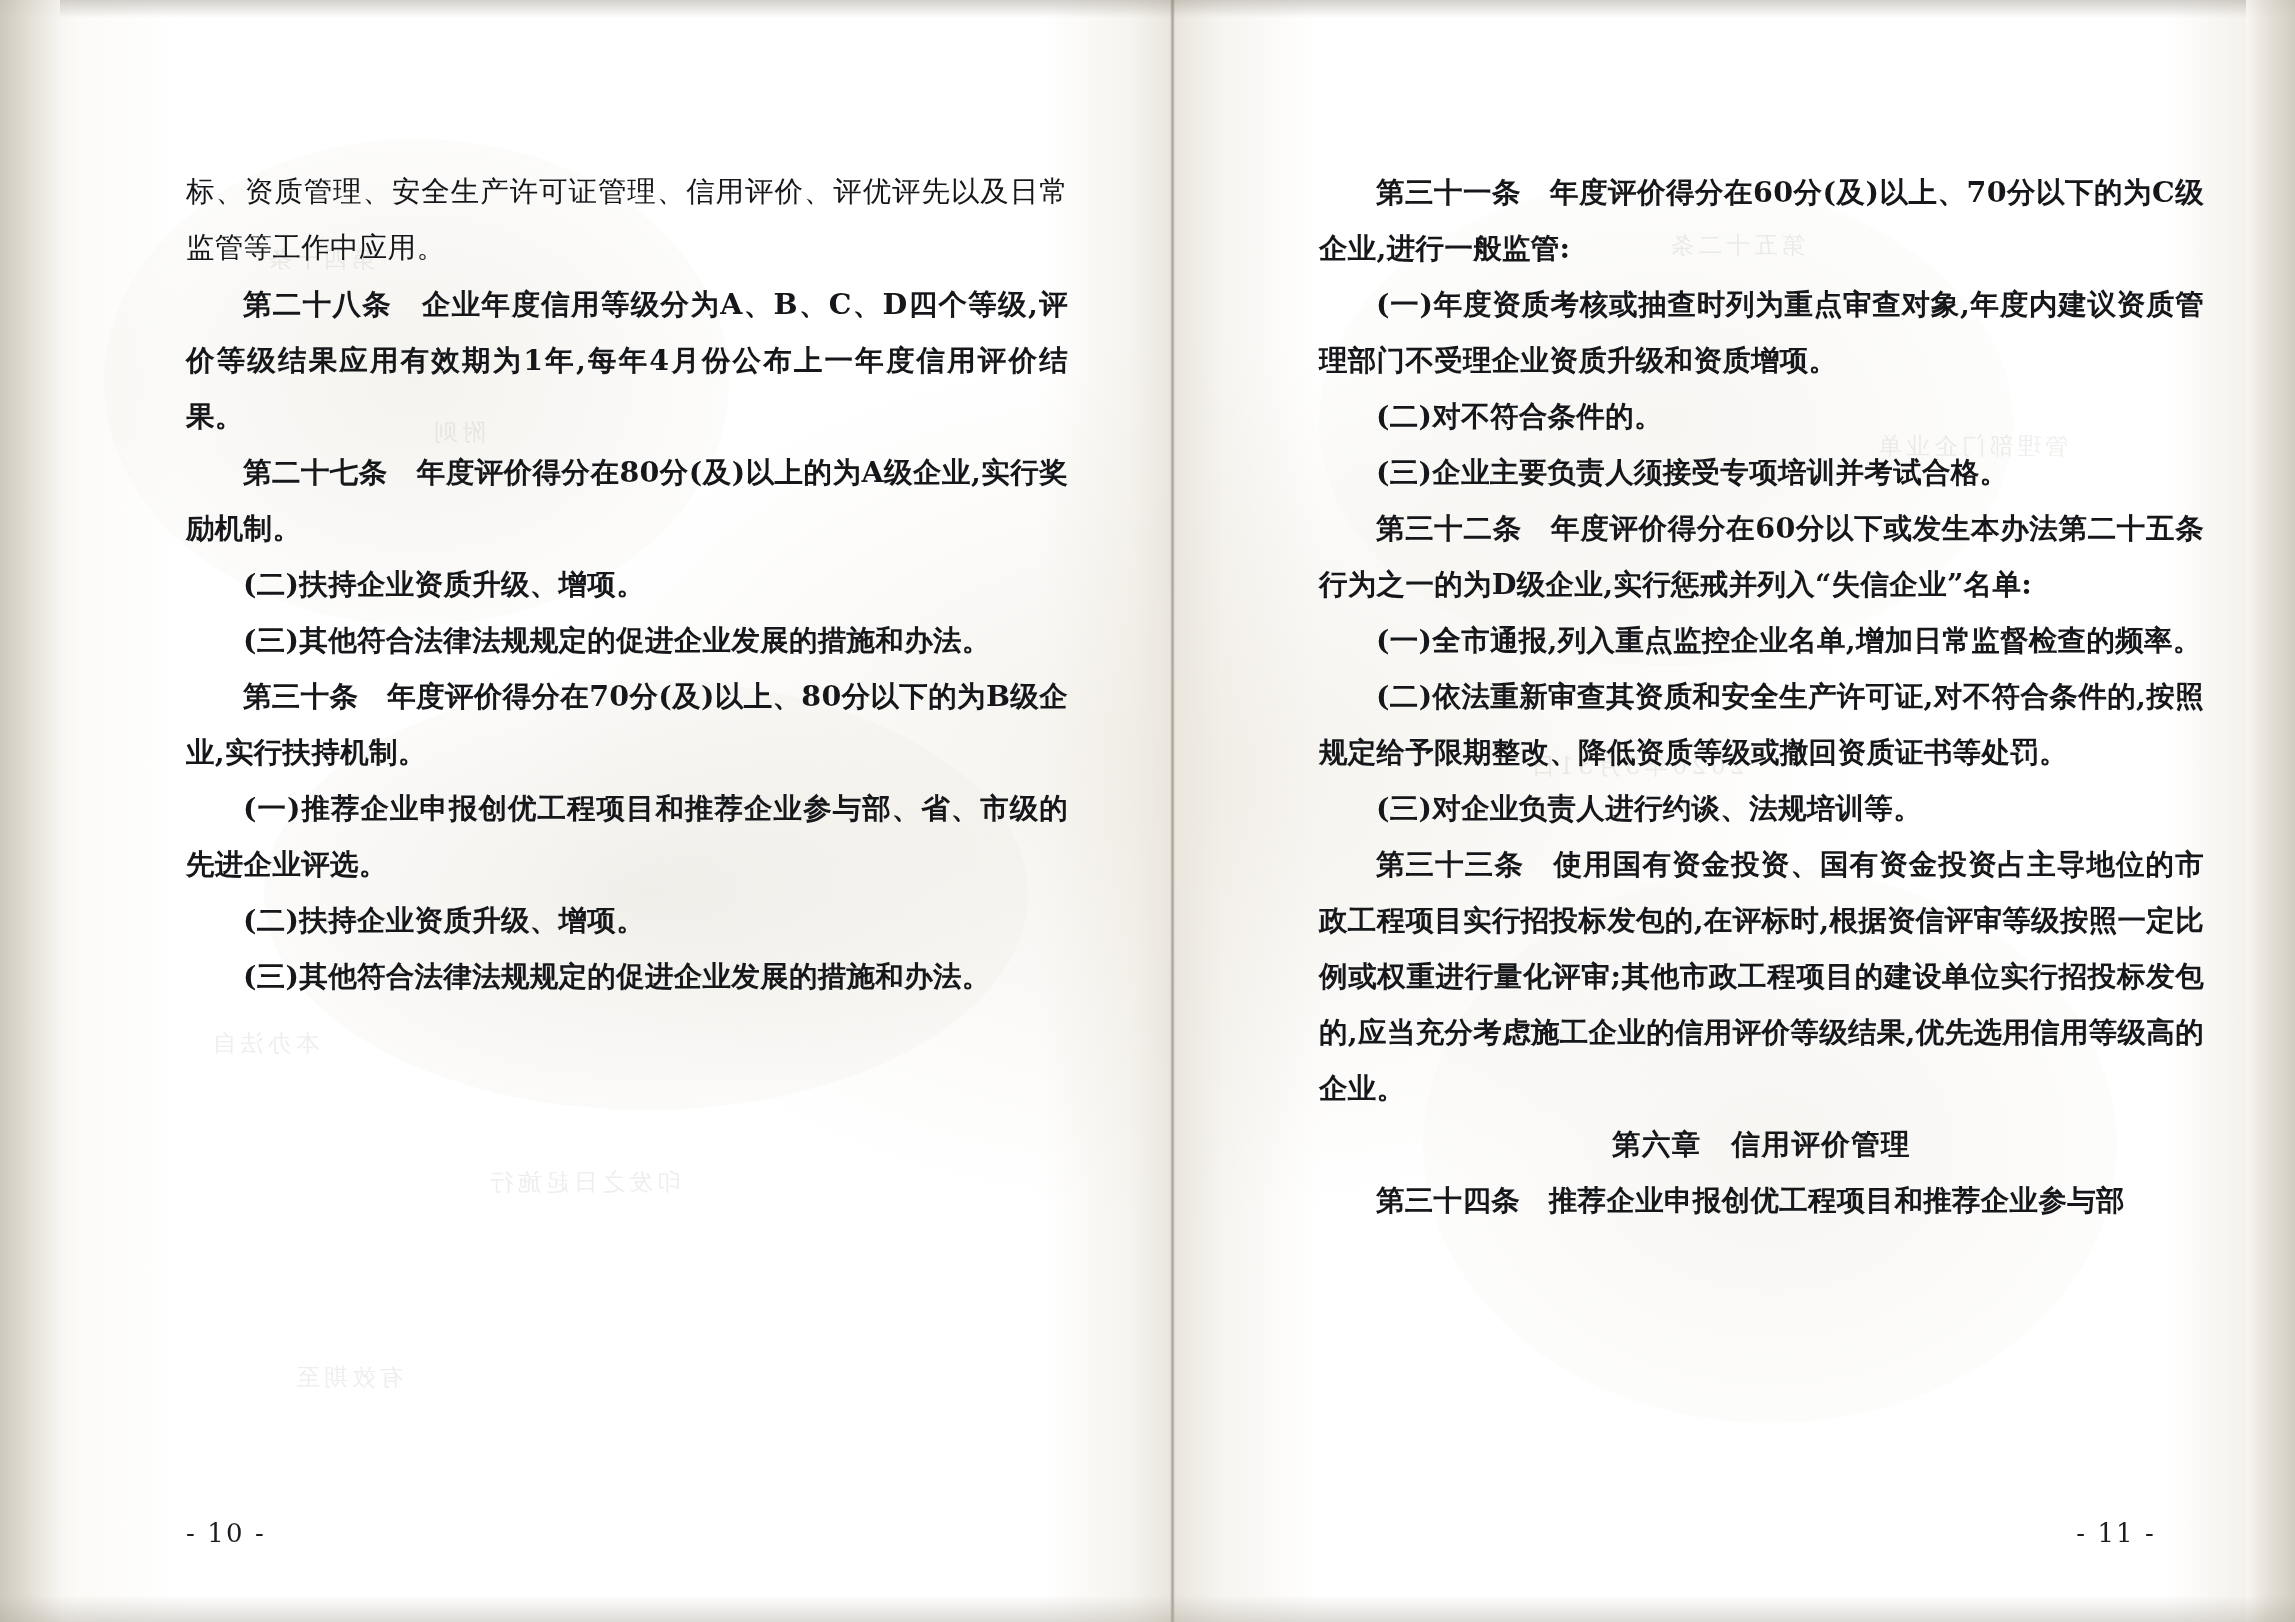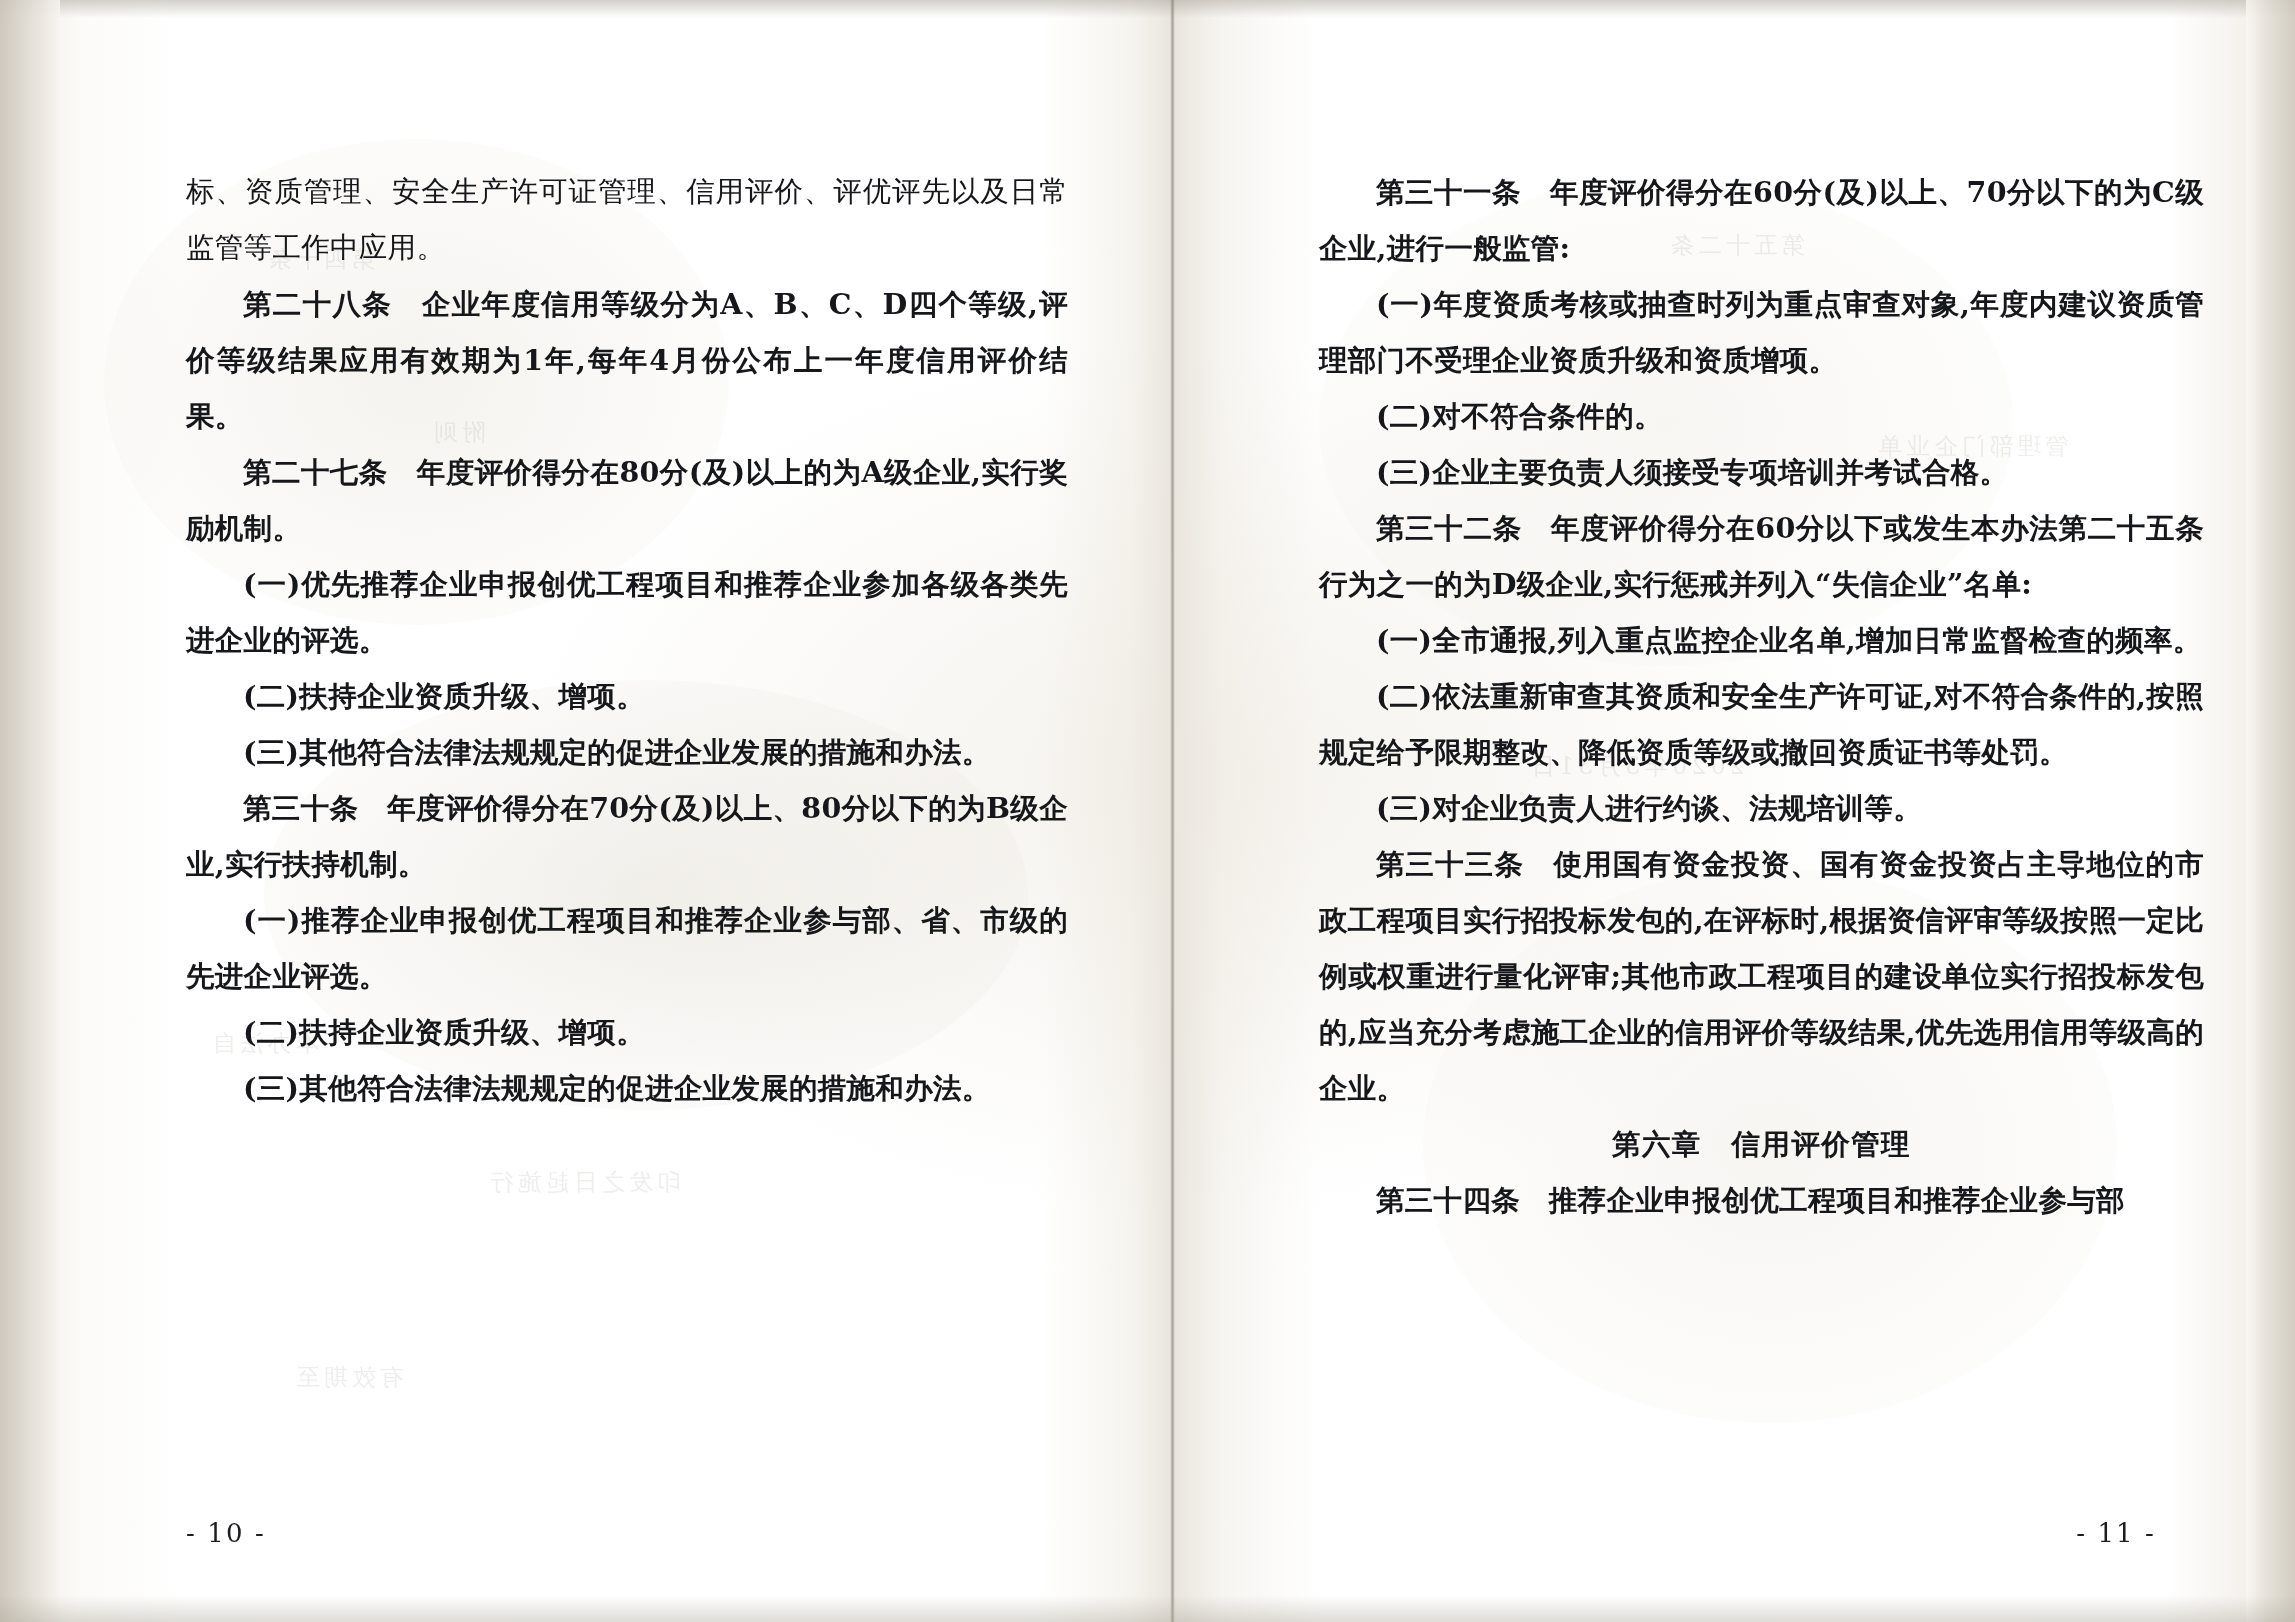--- a/index.html
+++ b/index.html
@@ -145,21 +145,20 @@
   <div class="bleed" style="left:1874px; top:430px;">管理部门企业单</div>
   <div class="bleed" style="left:1527px; top:750px;">2020年3月31日</div>
 
   <div class="gutter"></div>
 
   <div class="page page-left">
     <div class="body-col">
       <p class="para">标、资质管理、安全生产许可证管理、信用评价、评优评先以及日常监管等工作中应用。</p>
       <p class="para indent">第二十八条　企业年度信用等级分为A、B、C、D四个等级,评价等级结果应用有效期为1年,每年4月份公布上一年度信用评价结果。</p>
       <p class="para indent">第二十七条　年度评价得分在80分(及)以上的为A级企业,实行奖励机制。</p>
-      <p class="para indent">(一)优先推荐企业申报创优工程项目和推荐企业参加各级各类先进企业的评选。</p>
       <p class="para indent">(二)扶持企业资质升级、增项。</p>
       <p class="para indent">(三)其他符合法律法规规定的促进企业发展的措施和办法。</p>
       <p class="para indent">第三十条　年度评价得分在70分(及)以上、80分以下的为B级企业,实行扶持机制。</p>
       <p class="para indent">(一)推荐企业申报创优工程项目和推荐企业参与部、省、市级的先进企业评选。</p>
       <p class="para indent">(二)扶持企业资质升级、增项。</p>
       <p class="para indent">(三)其他符合法律法规规定的促进企业发展的措施和办法。</p>
     </div>
     <div class="folio">- 10 -</div>
   </div>
 

